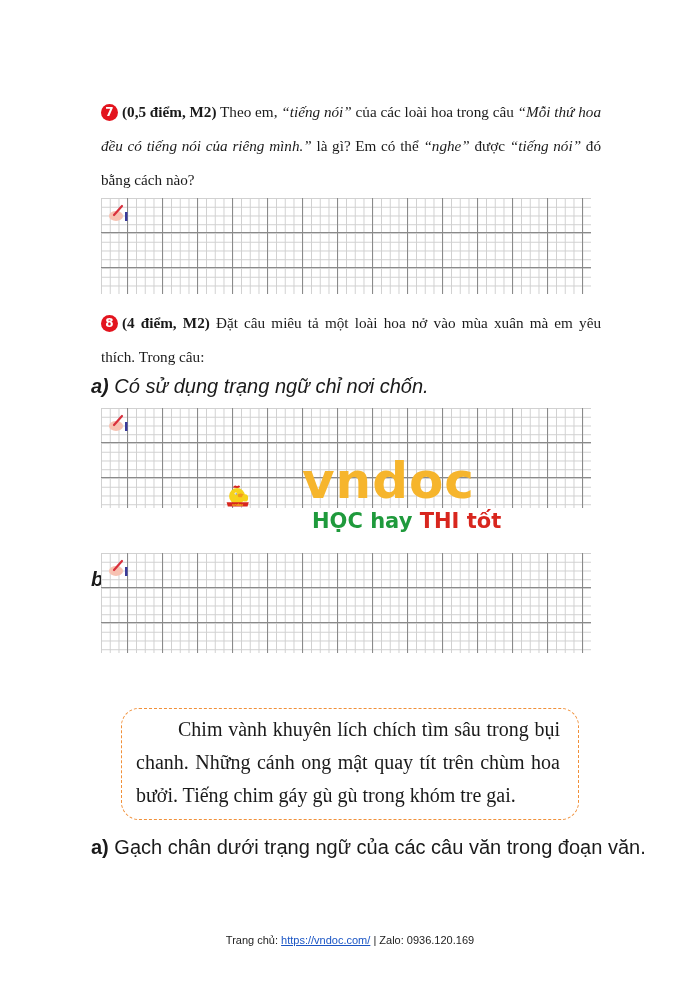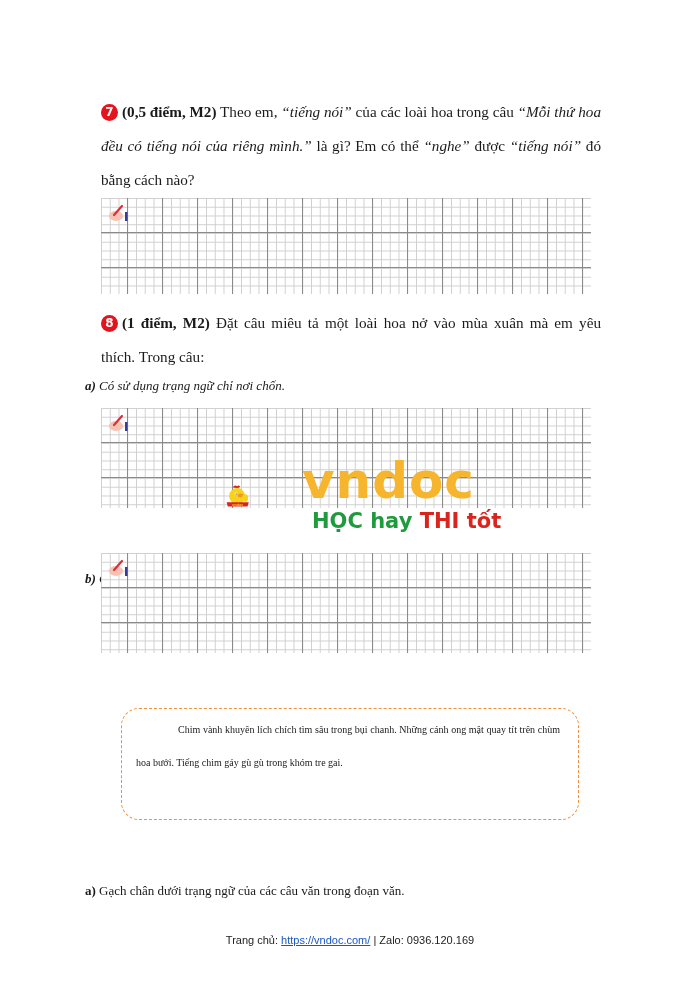--- a/index.html
+++ b/index.html
@@ -17,25 +17,25 @@
     background-color: #fff;
     background-image:
       linear-gradient(to right, #8a8a8a 1px, transparent 1px),
       linear-gradient(to bottom, #8a8a8a 1px, transparent 1px),
       linear-gradient(to right, #d0d0d0 1px, transparent 1px),
       linear-gradient(to bottom, #d0d0d0 1px, transparent 1px);
     background-size: 35px 100%, 100% 35px, 8.75px 100%, 100% 8.75px;
     background-position: 26px 0, 0 -1px, 0 0, 0 0;
   }
   .hand { position: absolute; left: 6px; top: 6px; width: 22px; height: 18px; }
-  .sub { position: absolute; left: 85px; font-size: 13px; line-height: 22px;
-         font-family: Liberation Serif, serif; }
+  .sub { position: absolute; left: 91px; font-size: 20px; line-height: 22px;
+         font-family: Liberation Sans, sans-serif; }
   .box { position: absolute; left: 121px; top: 708px; width: 456px; height: 110px;
          border: 1.5px dashed #f0903a; border-radius: 18px; }
-  .box-text { position: absolute; left: 136px; top: 713px; width: 424px; font-size: 10px; line-height: 33px;
+  .box-text { position: absolute; left: 136px; top: 713px; width: 424px; font-size: 20px; line-height: 33px;
               text-align: justify; font-family: "Liberation Serif", "DejaVu Serif", serif; }
   .indent { display: inline-block; width: 42px; }
   .footer { position: absolute; top: 934px; left: 0; width: 700px; text-align: center;
             font-family: Liberation Sans, sans-serif; font-size: 11px; color: #222; }
   .footer a { color: #1a55c4; text-decoration: underline; }
   .logo { position: absolute; left: 226px; top: 456px; width: 260px; height: 82px; }
   .logo-text { position: absolute; left: 302px; top: 451px; font-family: "DejaVu Sans", sans-serif;
                font-weight: bold; font-size: 50px; letter-spacing: 1px; color: #f6b52c; line-height: 60px; }
   .slogan { position: absolute; left: 312px; top: 510px; font-family: "DejaVu Sans", sans-serif;
             font-weight: bold; font-size: 21px; line-height: 22px; }
@@ -53,21 +53,21 @@
 
   <div class="grid" style="top:198px;height:96px;">
     <svg class="hand" viewBox="0 0 22 18">
       <ellipse cx="9" cy="12" rx="7" ry="5" fill="#f7c2b2"></ellipse>
       <line x1="7" y1="11" x2="15" y2="2" stroke="#d9303c" stroke-width="2.2" stroke-linecap="round"></line>
       <rect x="18" y="8" width="2.5" height="9" fill="#3a3a9a"></rect>
     </svg>
   </div>
 
   <div class="para" style="top:306px;">
-    <span class="num">8</span><b>(1 điểm, M2)</b><span> Đặt câu miêu tả một loài hoa nở vào mùa xuân mà em yêu thích. Trong câu:</span>
+    <span class="num">8</span><b>(4 điểm, M2)</b><span> Đặt câu miêu tả một loài hoa nở vào mùa xuân mà em yêu thích. Trong câu:</span>
   </div>
 
   <div class="sub" style="top:375px;">
     <b><i>a)</i></b><i> Có sử dụng trạng ngữ chỉ nơi chốn.</i>
   </div>
 
   <div class="grid" style="top:408px;height:100px;">
     <svg class="hand" viewBox="0 0 22 18">
       <ellipse cx="9" cy="12" rx="7" ry="5" fill="#f7c2b2"></ellipse>
       <line x1="7" y1="11" x2="15" y2="2" stroke="#d9303c" stroke-width="2.2" stroke-linecap="round"></line>
@@ -97,20 +97,20 @@
     <path d="M2 58 L74 58 L70 72 L6 72 Z" fill="#d8261e"></path>
     <text x="38" y="69" text-anchor="middle" font-family="DejaVu Sans, sans-serif" font-weight="bold" font-size="11" fill="#f6d21c">vndoc</text>
   </svg>
   <div class="logo-text">vndoc</div>
   <div class="slogan"><span class="g">HỌC</span><span class="g"> hay </span><span class="r">THI tốt</span></div>
 
 
   <div class="box"></div>
   <div class="box-text"><span class="indent"></span><span>Chim vành khuyên lích chích tìm sâu trong bụi chanh. Những cánh ong mật quay tít trên chùm hoa bưởi. Tiếng chim gáy gù gù trong khóm tre gai.</span></div>
 
-  <div class="sub" style="top:836px;margin-top:44px;">
+  <div class="sub" style="top:836px;">
     <b>a)</b><span> Gạch chân dưới trạng ngữ của các câu văn trong đoạn văn.</span>
   </div>
 
   <div class="footer">
     <span>Trang chủ: </span><a>https://vndoc.com/</a><span> | </span><span>Zalo: 0936.120.169</span>
   </div>
 </div>
 
 </body></html>

